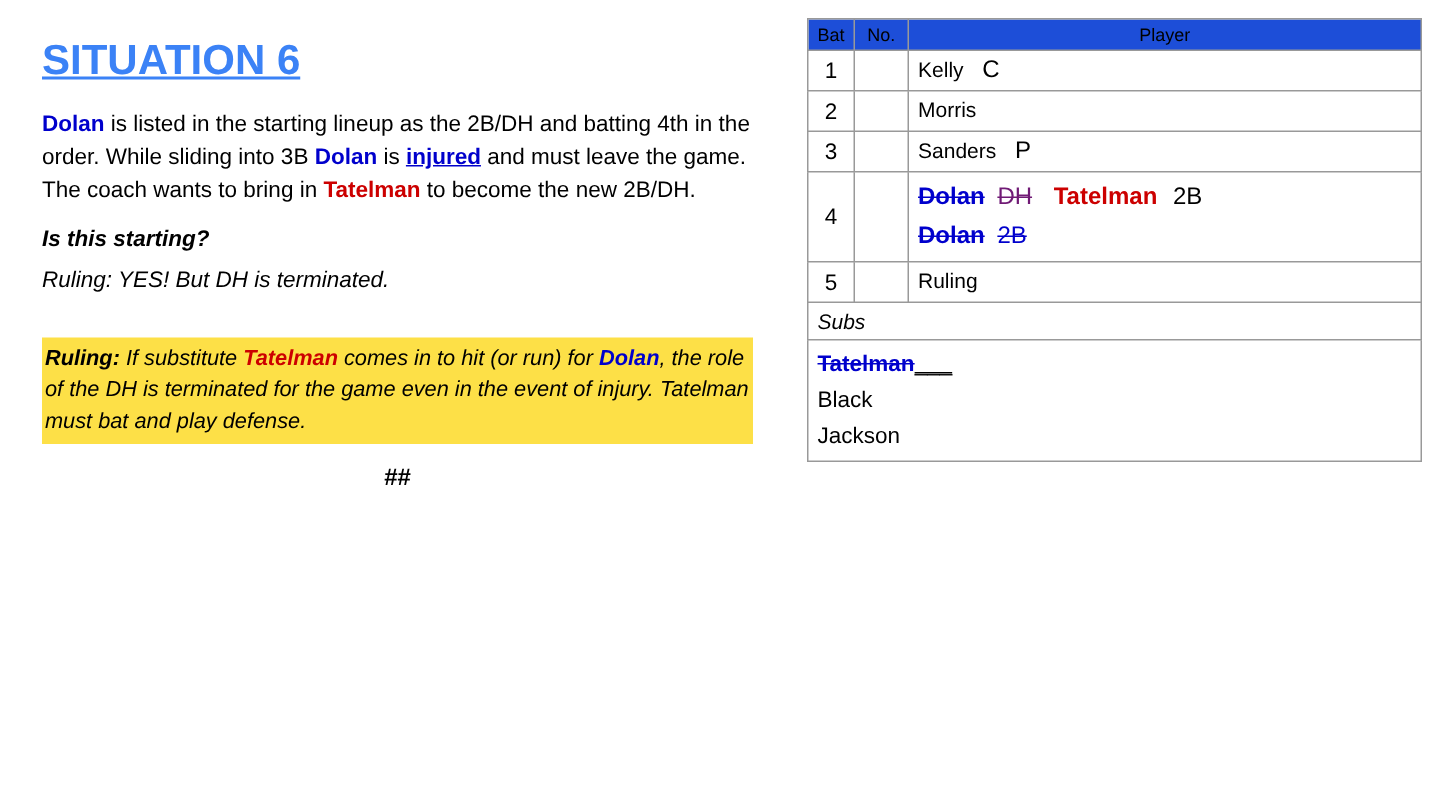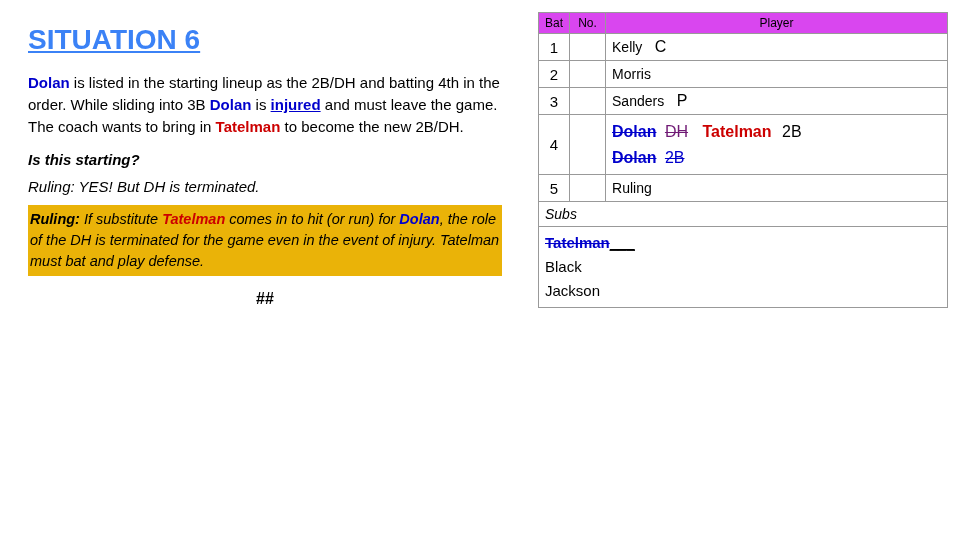--- a/index.html
+++ b/index.html
@@ -48,26 +48,27 @@
     }
 
     .ruling-line {
       font-size: 15px;
       font-style: italic;
       font-weight: normal;
       color: #000;
     }
 
     .ruling-block {
-      background: #eab308;
+      background: #fde047;
       font-size: 14.5px;
       line-height: 1.45;
       font-style: italic;
       color: #000;
       padding: 4px 2px;
+      margin-top: 20px;
     }
 
     .ruling-label { font-weight: bold; font-style: italic; }
 
     .hash-mark {
       font-size: 16px;
       font-weight: bold;
       text-align: center;
       margin-top: 4px;
     }
@@ -84,21 +85,21 @@
       width: 100%;
       border-collapse: collapse;
       font-size: 14px;
     }
 
     .lineup-table th {
       border: 1px solid #999;
       padding: 3px 6px;
       font-size: 12px;
       font-weight: normal;
-      background: #d946ef;
+      background: #1d4ed8;
       text-align: center;
     }
 
     .th-bat { width: 30px; }
     .th-no { width: 36px; }
     .th-player { }
 
     .lineup-table td {
       border: 1px solid #999;
       padding: 4px 6px;

